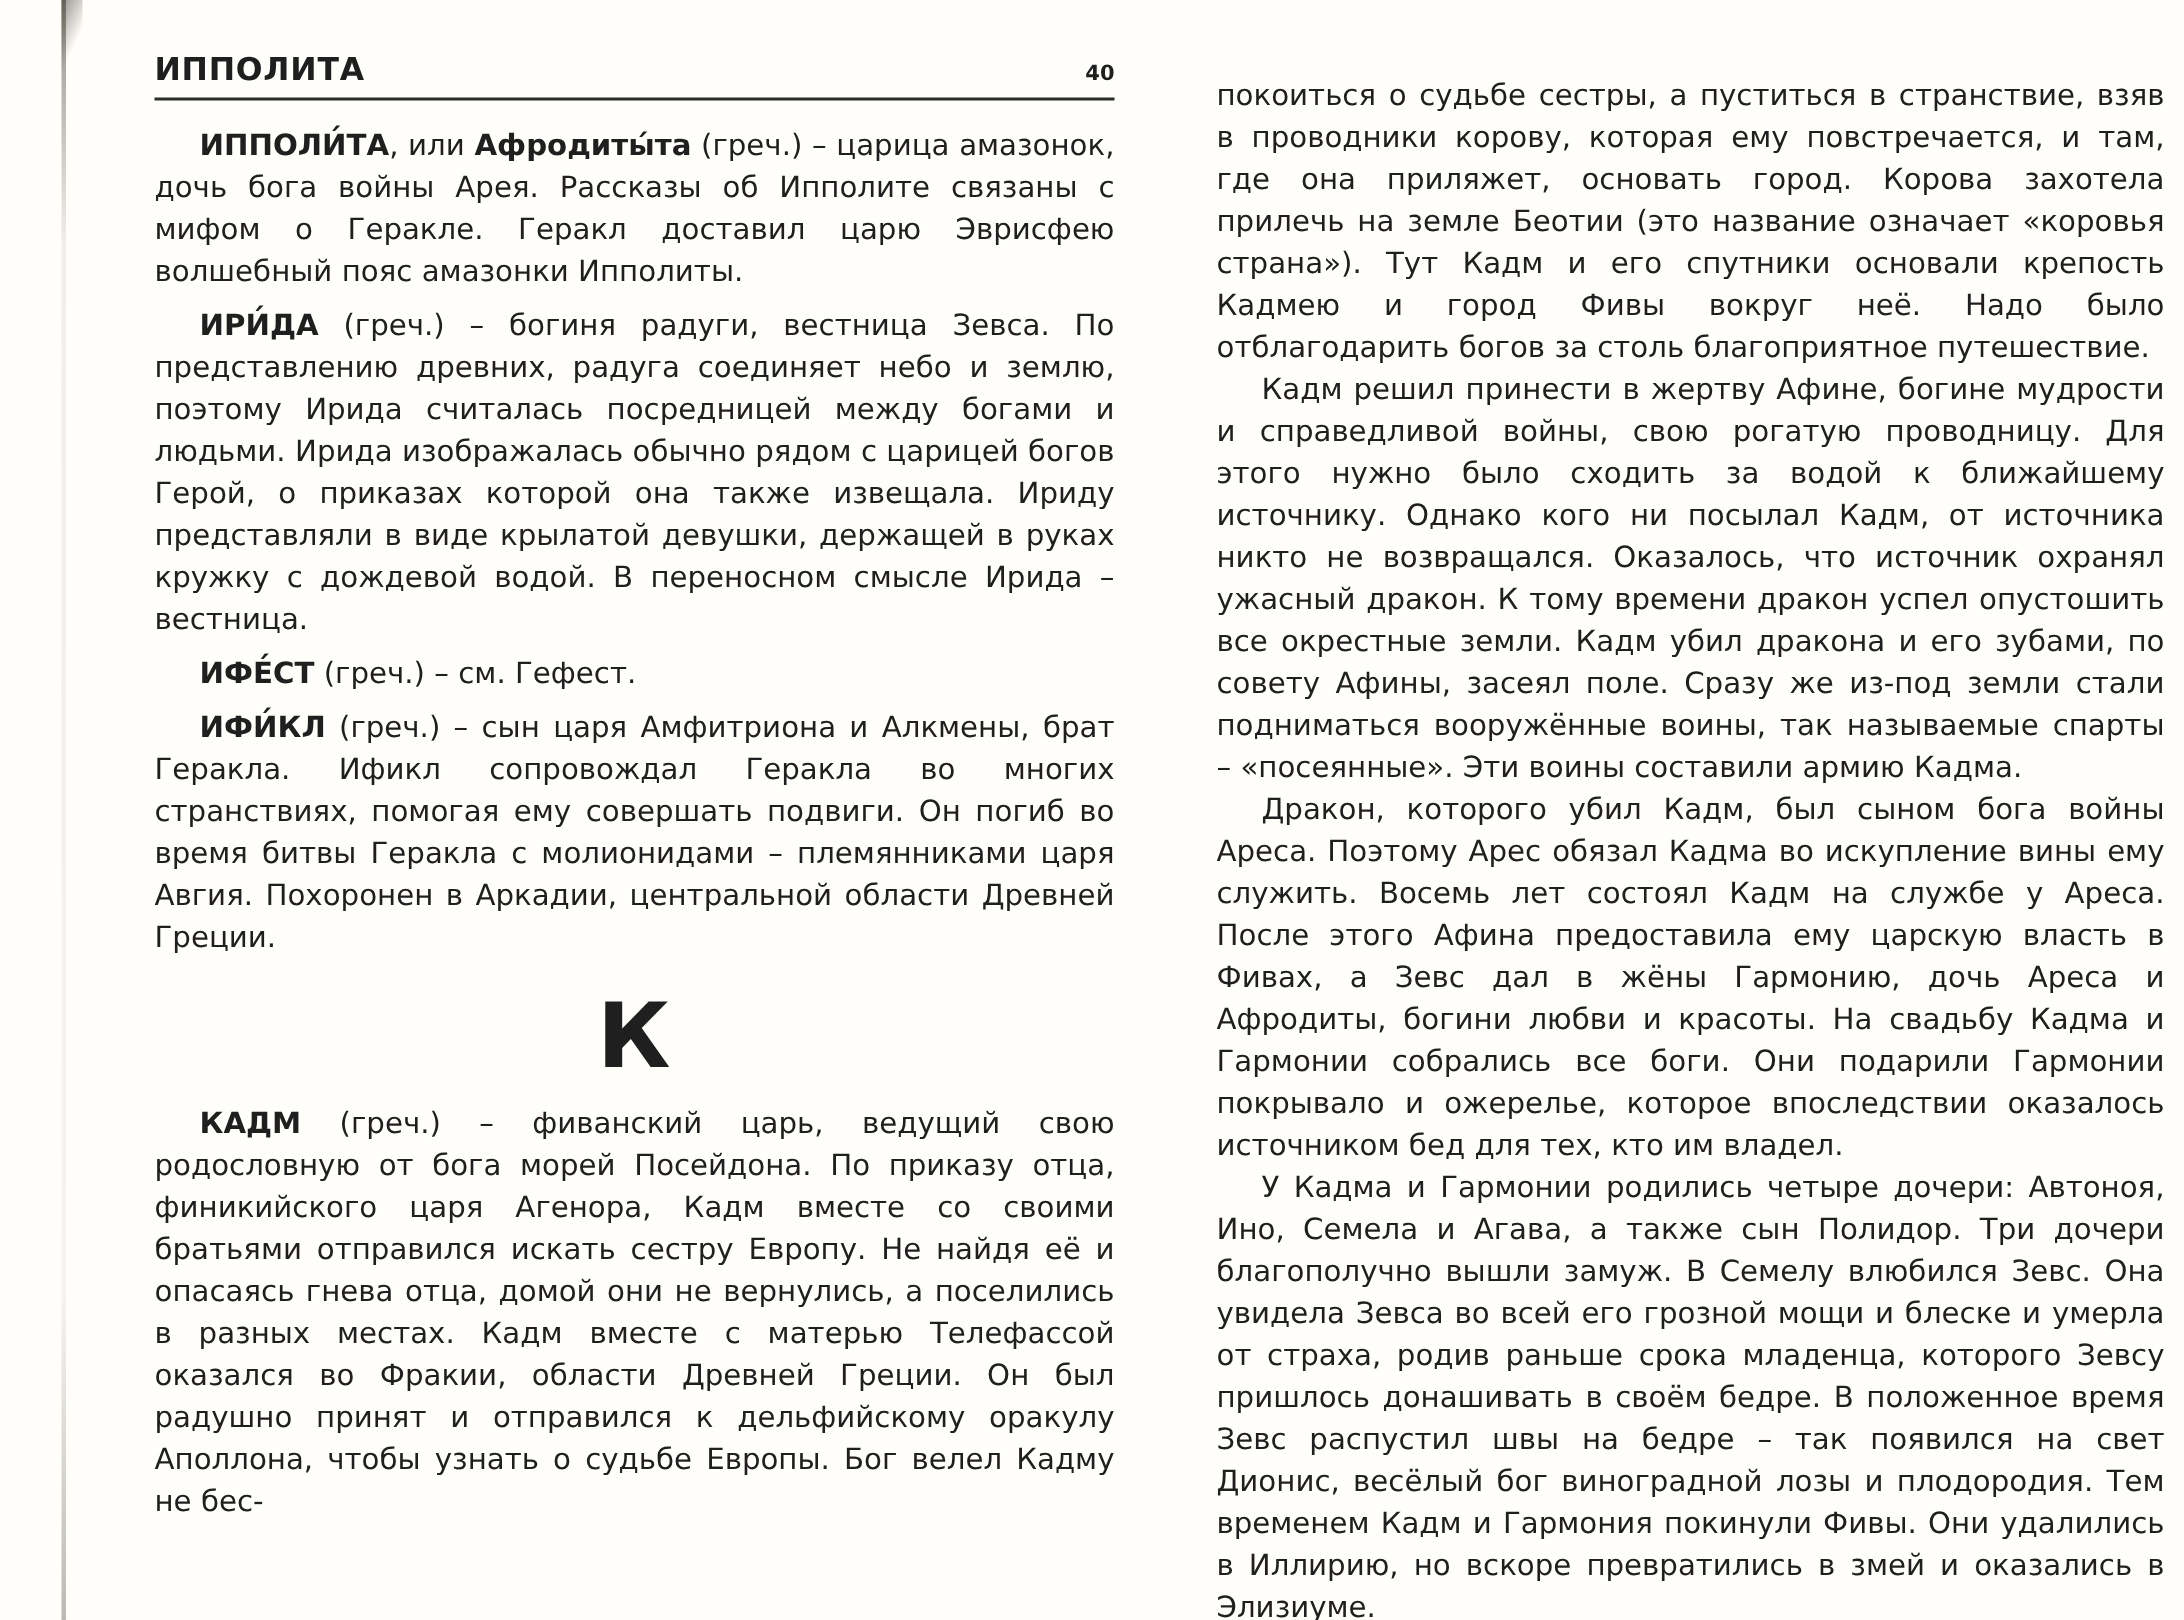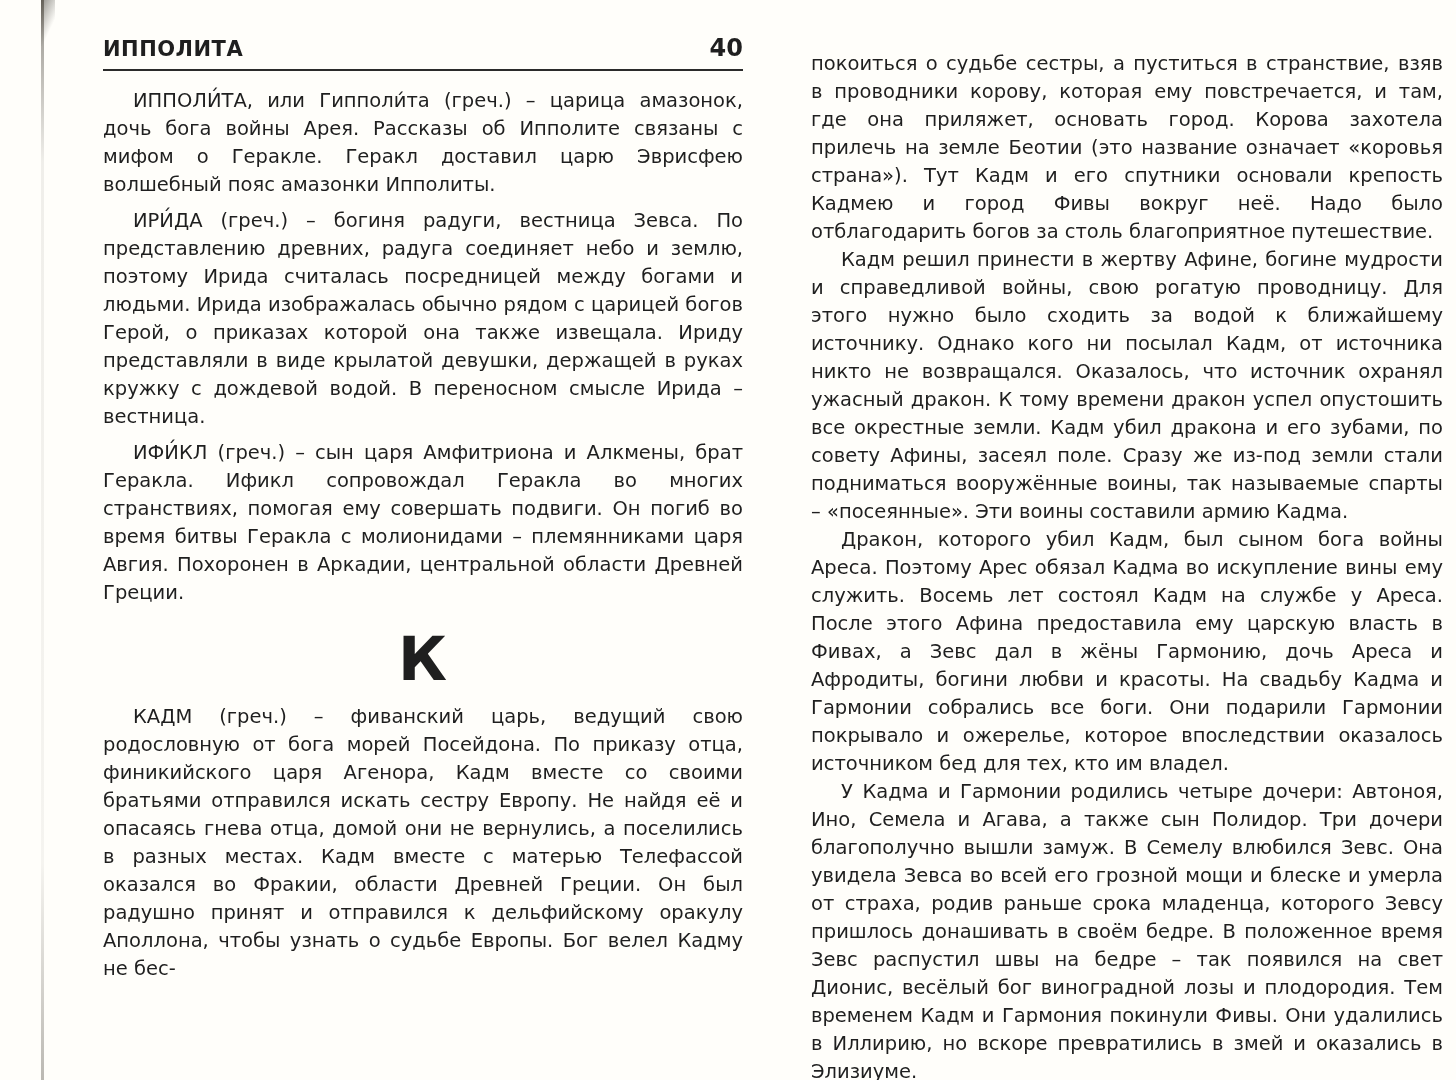--- a/index.html
+++ b/index.html
@@ -41,34 +41,34 @@
     align-items: baseline;
     border-bottom: 2px solid var(--rule, #2b2b2b);
     padding-bottom: 7px;
   }
   .running-head {
     font-size: 21px;
     font-weight: bold;
     letter-spacing: 0.5px;
   }
   .page-number {
-    font-size: 24px;
+    font-size: 14px;
     font-weight: bold;
   }
   .page-body {
     margin-top: 16px;
     font-size: 19.5px;
     line-height: 28px;
     text-align: justify;
   }
   .para { margin: 0; }
   
   .gapped .para + .para { margin-top: 8px; }
   .para.indent { text-indent: 30px; }
-  .bold { font-weight: normal; }
+  .bold { font-weight: bold; }
   .italic { }
   .section-letter {
     font-size: 60px;
     font-weight: bold;
     text-align: center;
     line-height: 1;
     margin: 22px 0 14px 0;
     text-indent: 0;
     letter-spacing: 1px;
   }
@@ -79,22 +79,23 @@
 <div class="spread">
   <div class="edge-corner"></div>
   <div class="edge-left"></div>
 
   <div class="page page-left gapped">
     <div class="page-header">
       <span class="running-head">ИППОЛИТА</span>
       <span class="page-number">40</span>
     </div>
     <div class="page-body">
-        <p class="para indent"><span class="bold">ИППОЛИ́ТА</span><span>, или </span><span class="bold">Гипполи́та</span><span> (греч.) – царица амазонок, дочь бога войны Арея. Рассказы об Ипполите связаны с мифом о Геракле. Геракл доставил царю Эврисфею волшебный пояс амазонки Ипполиты.</span></p>
+        <p class="para indent"><span class="bold">ИППОЛИ́ТА</span><span>, или </span><span class="bold">Афродиты́та</span><span> (греч.) – царица амазонок, дочь бога войны Арея. Рассказы об Ипполите связаны с мифом о Геракле. Геракл доставил царю Эврисфею волшебный пояс амазонки Ипполиты.</span></p>
         <p class="para indent"><span class="bold">ИРИ́ДА</span><span> (греч.) – богиня радуги, вестница Зевса. По представлению древних, радуга соединяет небо и землю, поэтому Ирида считалась посредницей между богами и людьми. Ирида изображалась обычно рядом с царицей богов Герой, о приказах которой она также извещала. Ириду представляли в виде крылатой девушки, держащей в руках кружку с дождевой водой. В переносном смысле </span><span class="italic">Ирида</span><span> – вестница.</span></p>
+        <p class="para indent"><span class="bold">ИФЕ́СТ</span><span> (греч.) – </span><span class="italic">см.</span><span> Гефест.</span></p>
         <p class="para indent"><span class="bold">ИФИ́КЛ</span><span> (греч.) – сын царя Амфитриона и Алкмены, брат Геракла. Ификл сопровождал Геракла во многих странствиях, помогая ему совершать подвиги. Он погиб во время битвы Геракла с молионидами – племянниками царя Авгия. Похоронен в Аркадии, центральной области Древней Греции.</span></p>
         <div class="section-letter">К</div>
         <p class="para indent"><span class="bold">КАДМ</span><span> (греч.) – фиванский царь, ведущий свою родословную от бога морей Посейдона. По приказу отца, финикийского царя Агенора, Кадм вместе со своими братьями отправился искать сестру Европу. Не найдя её и опасаясь гнева отца, домой они не вернулись, а поселились в разных местах. Кадм вместе с матерью Телефассой оказался во Фракии, области Древней Греции. Он был радушно принят и отправился к дельфийскому оракулу Аполлона, чтобы узнать о судьбе Европы. Бог велел Кадму не бес-</span></p>
       </div>
   </div>
 
   <div class="page page-right">
     <div class="page-body">
         <p class="para"><span>покоиться о судьбе сестры, а пуститься в странствие, взяв в проводники корову, которая ему повстречается, и там, где она приляжет, основать город. Корова захотела прилечь на земле Беотии (это название означает «коровья страна»). Тут Кадм и его спутники основали крепость Кадмею и город Фивы вокруг неё. Надо было отблагодарить богов за столь благоприятное путешествие.</span></p>
         <p class="para indent"><span>Кадм решил принести в жертву Афине, богине мудрости и справедливой войны, свою рогатую проводницу. Для этого нужно было сходить за водой к ближайшему источнику. Однако кого ни посылал Кадм, от источника никто не возвращался. Оказалось, что источник охранял ужасный дракон. К тому времени дракон успел опустошить все окрестные земли. Кадм убил дракона и его зубами, по совету Афины, засеял поле. Сразу же из-под земли стали подниматься вооружённые воины, так называемые </span><span class="italic">спарты</span><span> – «посеянные». Эти воины составили армию Кадма.</span></p>

